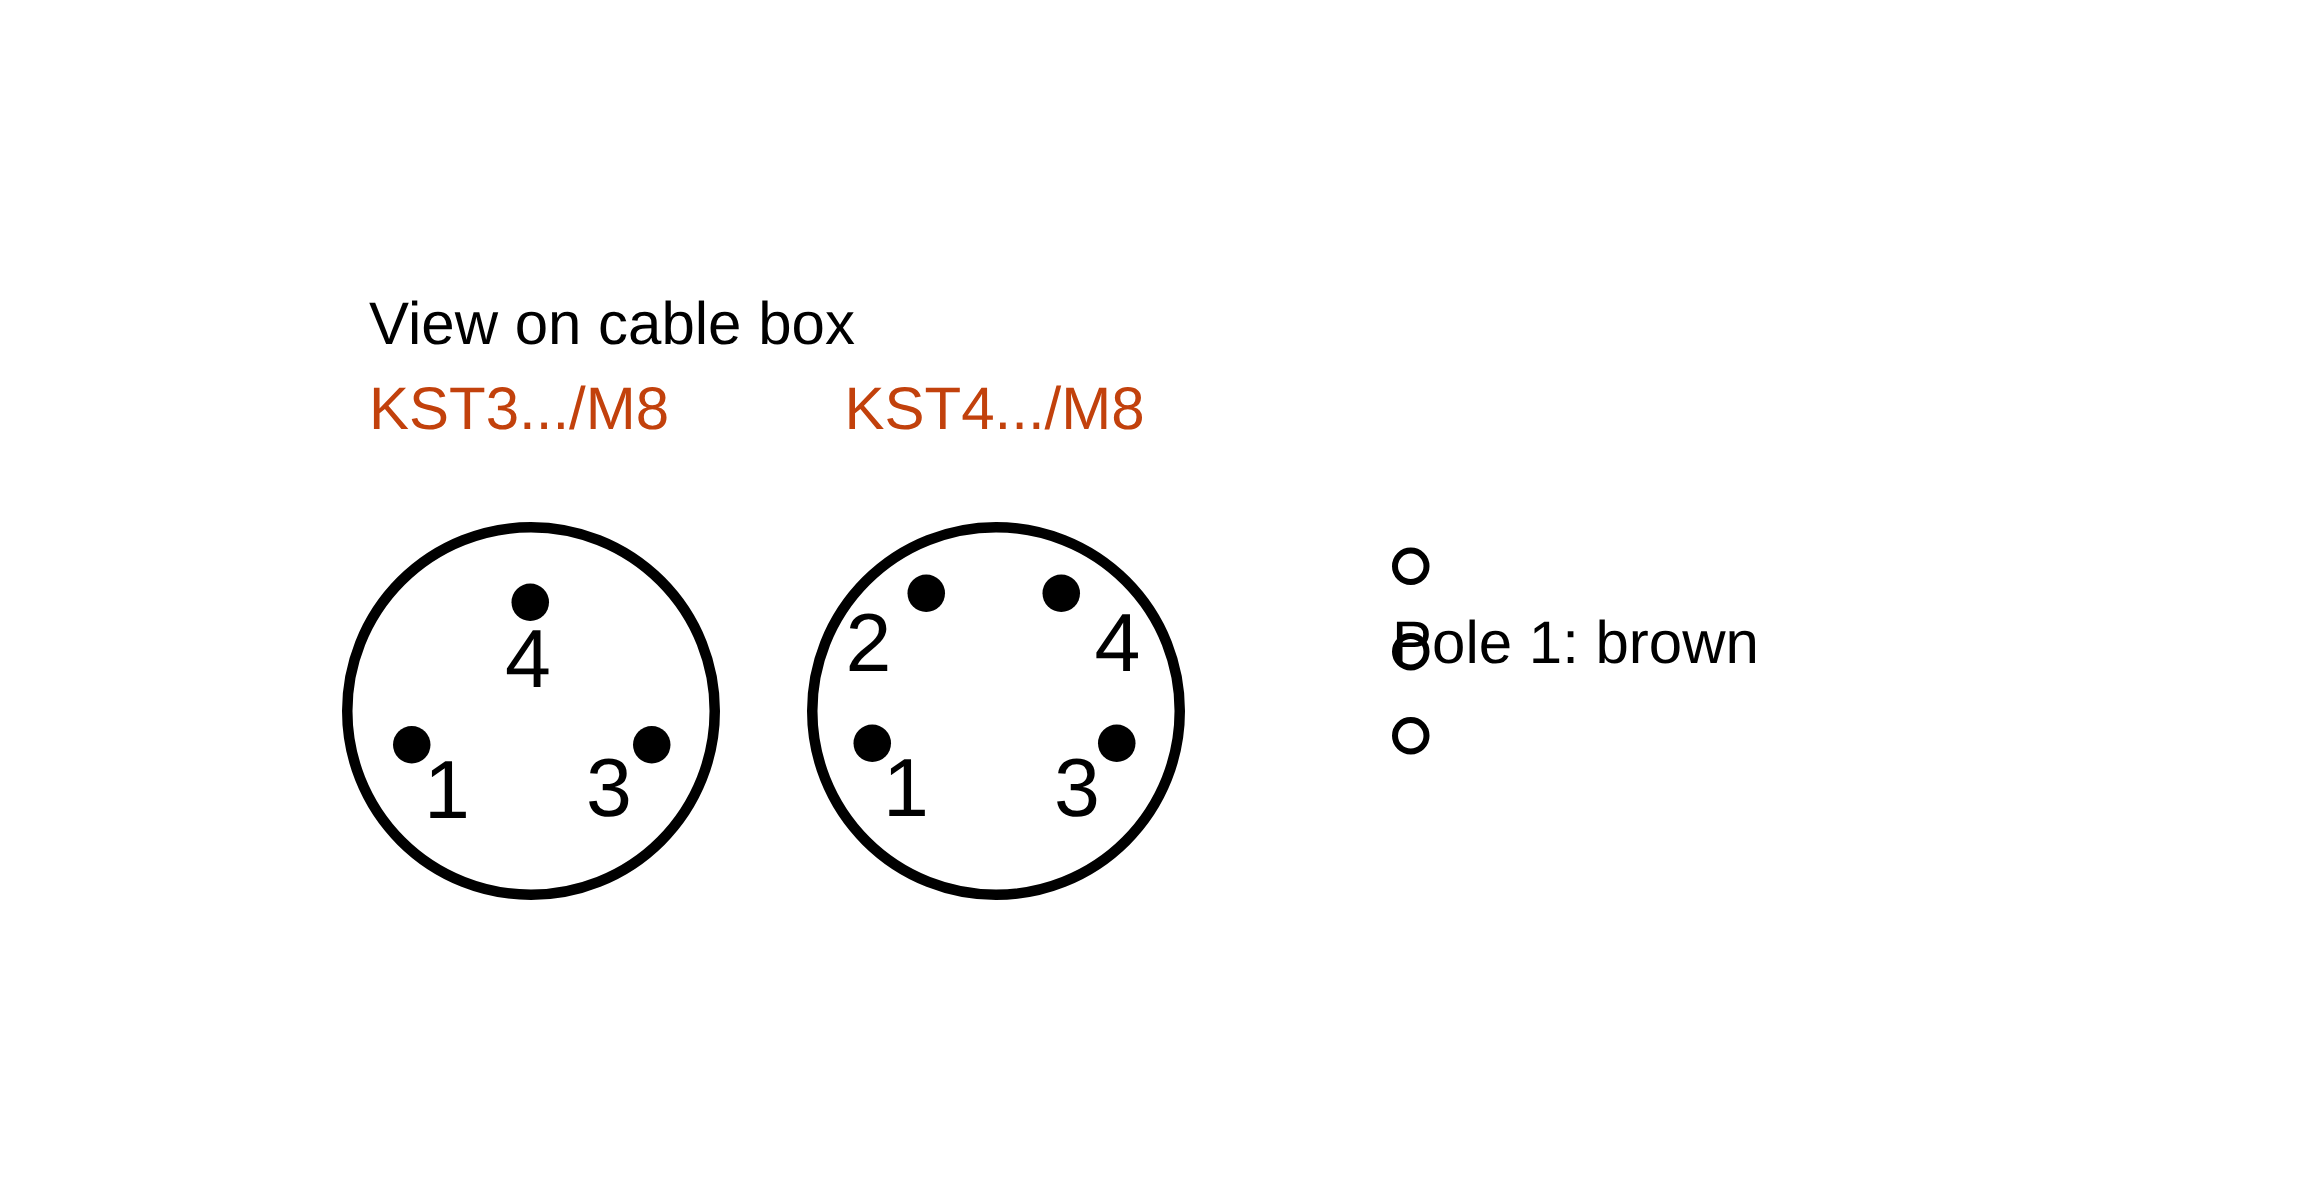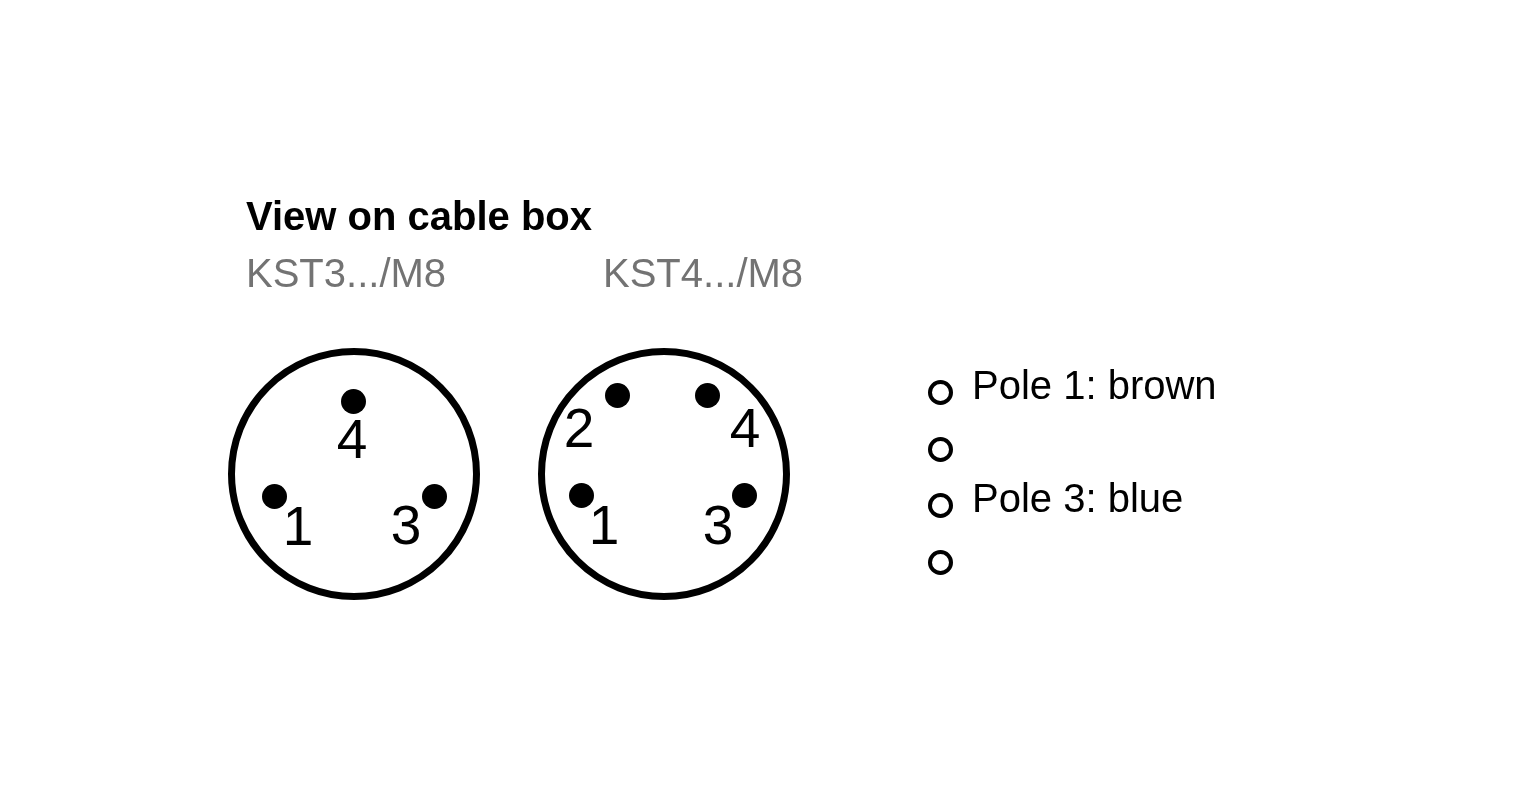--- a/index.html
+++ b/index.html
@@ -15,33 +15,32 @@
   }
 
   .title {
     position: absolute;
     left: 246px;
     top: 196px;
     font-size: 40px;
     line-height: 1;
     color: #000;
     white-space: nowrap;
-    font-weight: bold;
   }
 
   .connector-label {
     position: absolute;
     top: 253px;
     font-size: 40px;
     line-height: 1;
-    color: #737373;
+    color: #c2410c;
     white-space: nowrap;
   }
   .connector-label.kst3 { left: 246px; }
-  .connector-label.kst4 { left: 563px; margin-left: 40px; }
+  .connector-label.kst4 { left: 563px; }
 
   .connector {
     position: absolute;
     top: 348px;
     width: 252px;
     height: 252px;
   }
   .connector.kst3 { left: 228px; }
   .connector.kst4 { left: 538px; }
 
@@ -88,24 +87,25 @@
   .kst4 .num-p1 { left: 66px;  top: 150px; }
   .kst4 .num-p3 { left: 180px; top: 150px; }
 
   .legend {
     position: absolute;
     left: 928px;
     top: 365px;
   }
   .legend-row {
     display: flex;
-    align-items: flex-end;
+    align-items: flex-start;
     gap: 19px;
     height: 40px;
     margin-bottom: 16.5px;
+    flex-direction: column;
   }
   .legend-marker {
     flex: 0 0 auto;
     width: 25px;
     height: 25px;
     border: 4px solid #000;
     border-radius: 50%;
     background: transparent;
   }
   .legend-text {
@@ -150,20 +150,16 @@
   <div class="legend">
     <div class="legend-row">
       <span class="legend-marker"></span>
       <span class="legend-text">Pole 1: brown</span>
     </div>
     <div class="legend-row">
       <span class="legend-marker"></span>
     </div>
     <div class="legend-row">
       <span class="legend-marker"></span>
-      <span class="legend-text">Pole 3: blue</span>
-    </div>
-    <div class="legend-row">
-      <span class="legend-marker"></span>
     </div>
   </div>
 
 </div>
 
 </body></html>

